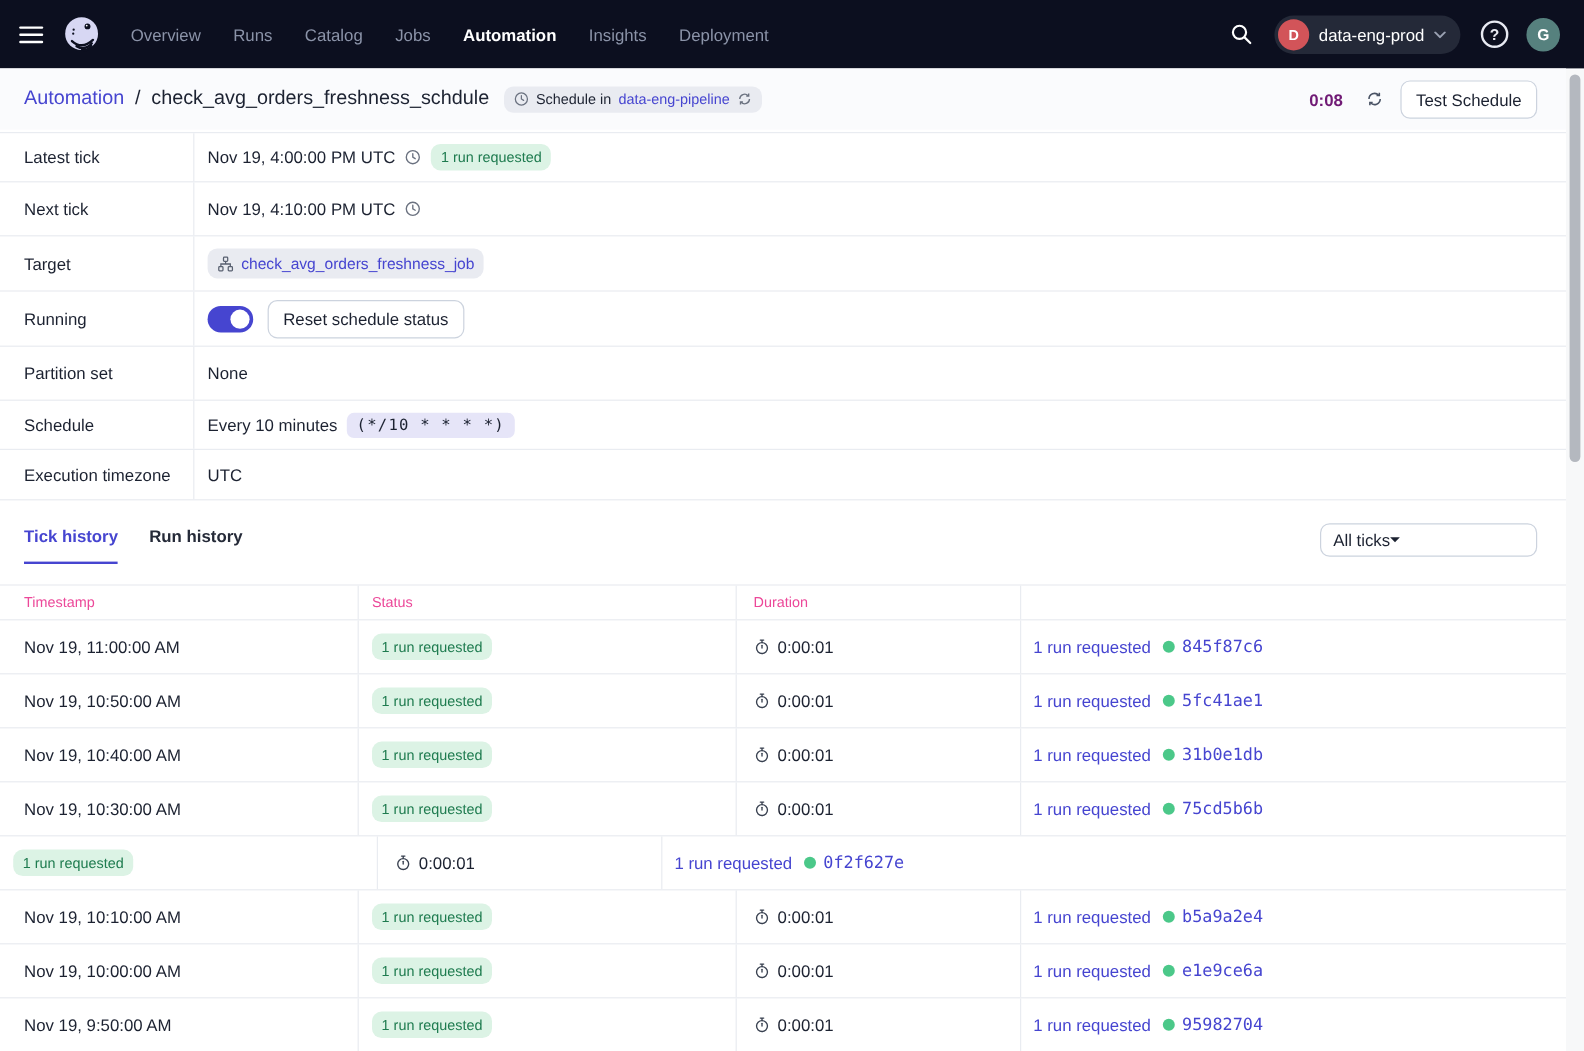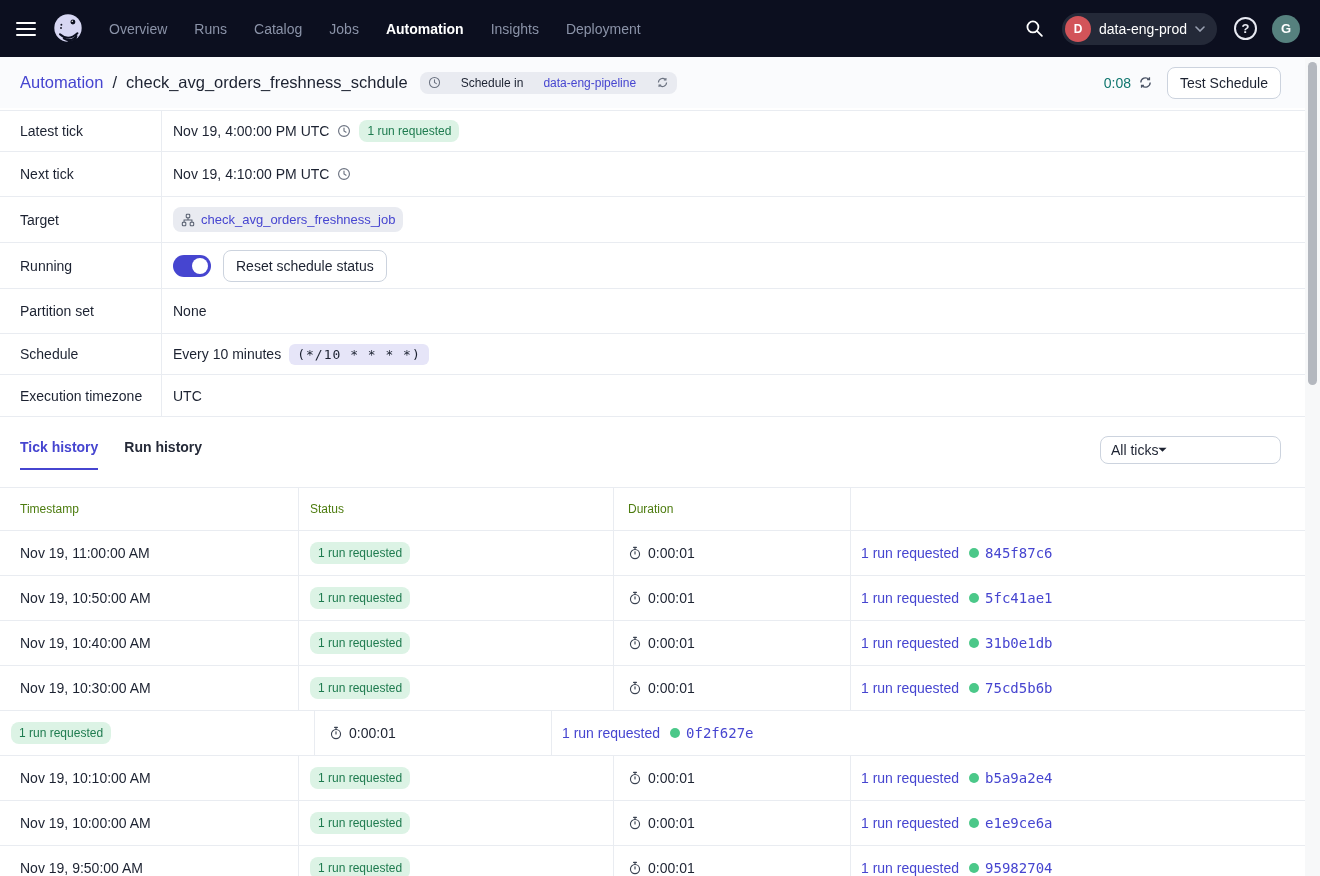--- a/index.html
+++ b/index.html
@@ -53,27 +53,27 @@
   .crumb-bar {
     height: 51px; background: #fafbfd;
     display: flex; align-items: center;
     padding: 0 24px 0 20px; width: 1305px;
   }
   .crumb { display: flex; align-items: center; gap: 9px; font-size: 16.5px; }
   .crumb-root { color: #4645d0; cursor: pointer; }
   .crumb-sep { color: #1c2231; }
   .crumb-title { color: #1c2231; }
   .sched-badge {
-    display: inline-flex; align-items: center; gap: 20px;
+    display: inline-flex; align-items: center; gap: 6px;
     background: #e9ebf1; border-radius: 8px;
     padding: 4px 8px; font-size: 12px; margin-left: 12px; color: #1c2231;
   }
   .sched-badge .repo-link { color: #4645d0; cursor: pointer; }
   .crumb-right { margin-left: auto; display: flex; align-items: center; }
-  .countdown { color: #0f766e; margin-right: 7px; }
+  .countdown { color: #701a75; margin-right: 19px; font-weight: bold; }
   .refresh-btn { color: #4a5365; margin-right: 14px; cursor: pointer; display: grid; place-items: center; }
   .btn {
     background: #fff; border: 1px solid #ccd3de; border-radius: 8px;
     height: 32px; padding: 0 12px; font-size: 14px; color: #1c2231;
     font-family: "Liberation Sans", sans-serif; font-weight: 500; cursor: pointer;
   }
 
   
   .details { width: 1305px; border-top: 1px solid #e9ecf1; margin-top: 2px; }
   .d-row { display: flex; align-items: center; border-bottom: 1px solid #e9ecf1; }
@@ -118,23 +118,23 @@
   .tab.active { color: #4645d0; border-bottom-color: #4645d0; }
   .select {
     width: 181px; height: 28px; border: 1px solid #ccd3de; border-radius: 8px;
     background: #fff; display: flex; align-items: center; 
     padding: 0 10px; cursor: pointer; margin-top: -3px;
   }
 
   
   .tick-table { width: 1305px; }
   .t-header {
-    display: flex; height: 44px;
+    display: flex; height: 30px;
     border-top: 1px solid #e9ecf1; border-bottom: 1px solid #e9ecf1;
-    font-size: 12px; color: #4d7c0f;
+    font-size: 12px; color: #ec4899;
   }
   .t-row { display: flex; height: 45px; border-bottom: 1px solid #e9ecf1; }
   .cell { align-self: stretch; display: flex; align-items: center; }
   .col-ts { width: 299px; padding-left: 20px; border-right: 1px solid #e9ecf1; }
   .col-status { width: 315px; padding-left: 11px; border-right: 1px solid #e9ecf1; }
   .col-dur { width: 237px; padding-left: 14px; border-right: 1px solid #e9ecf1; gap: 6px; }
   .col-res { flex: 1; padding-left: 10px; }
   .t-header .col-ts, .t-header .col-status, .t-header .col-dur, .t-header .col-res { border-right-color: #e9ecf1; }
   .result-link { color: #4645d0; cursor: pointer; }
   .green-dot { width: 10px; height: 10px; border-radius: 50%; background: #4bc889; margin: 0 6px 0 10px; flex: 0 0 auto; }

